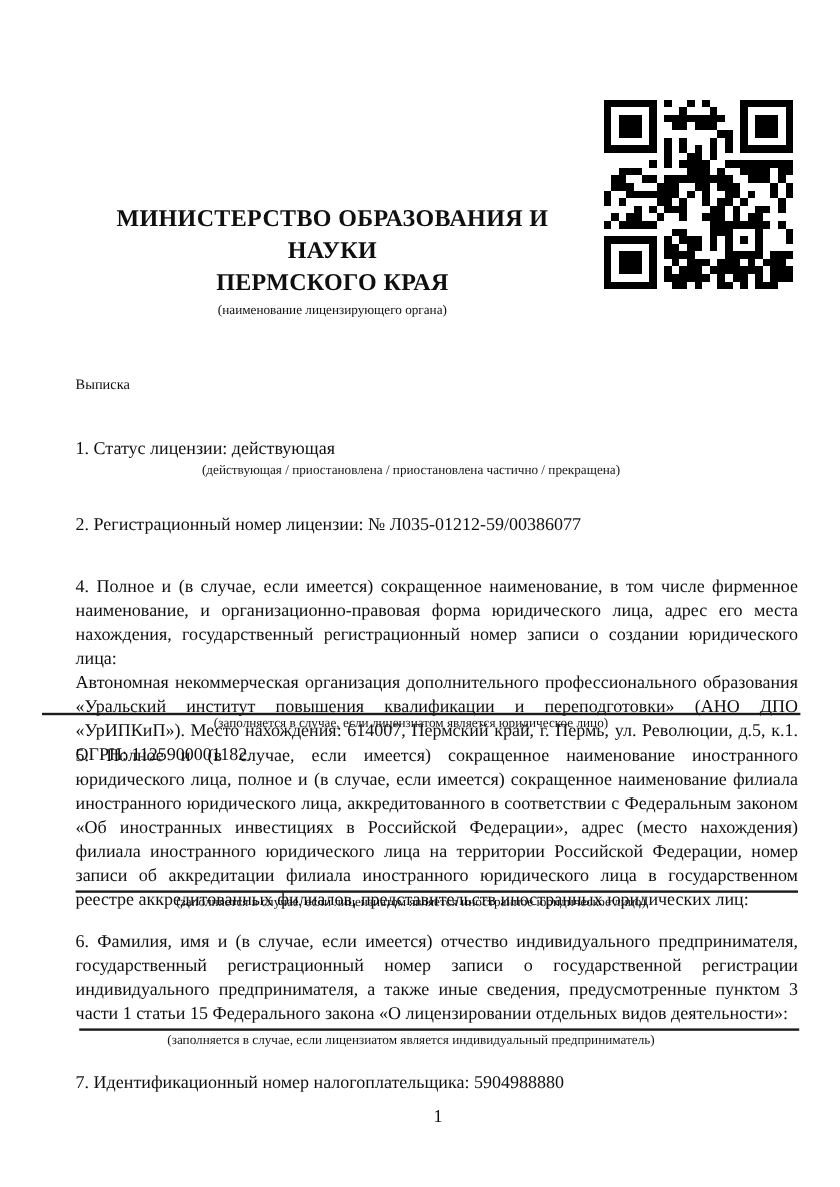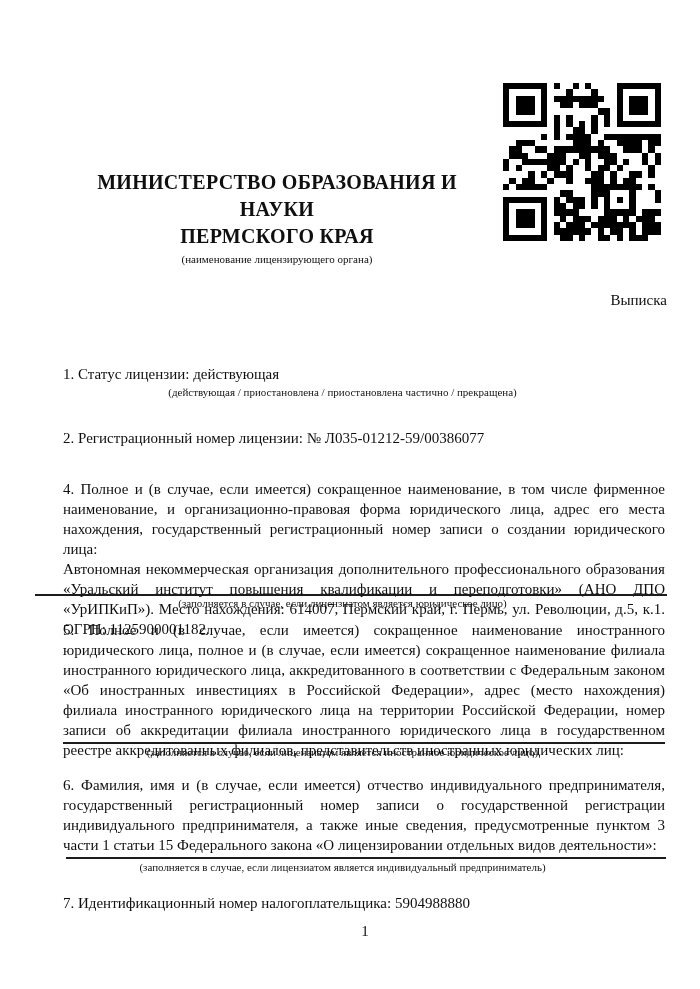--- a/index.html
+++ b/index.html
@@ -40,24 +40,24 @@
   .qr-box {
     position: absolute;
     left: 503px;
     top: 83px;
     width: 158px;
     height: 158px;
   }
   .title-block {
     position: absolute;
     left: 63px;
-    top: 290px;
+    top: 310px;
     width: 604px;
-    text-align: right;
-    font-size: 15px;
+    text-align: left;
+    font-size: 12px;
     line-height: 21px;
   }
   .title-block .t1 { display: block; }
   .title-block .t2 { display: block; }
   .item {
     position: absolute;
     left: 63px;
     width: 602px;
     font-size: 15px;
     line-height: 20px;

